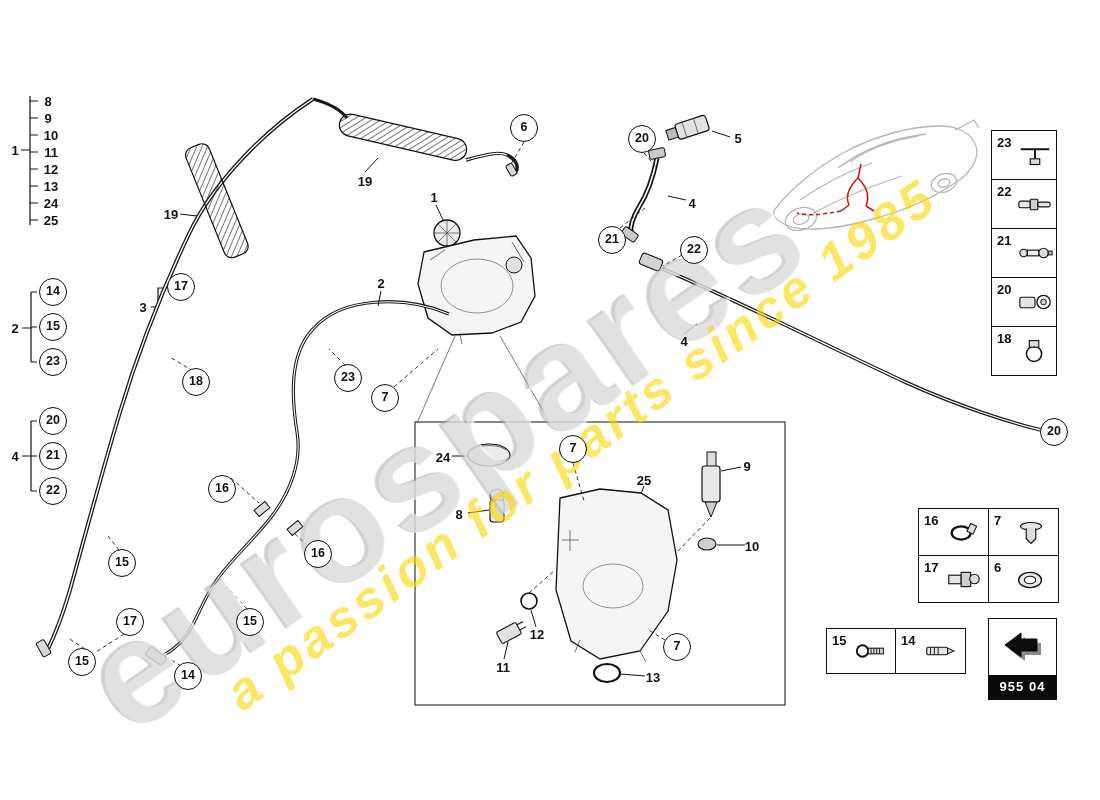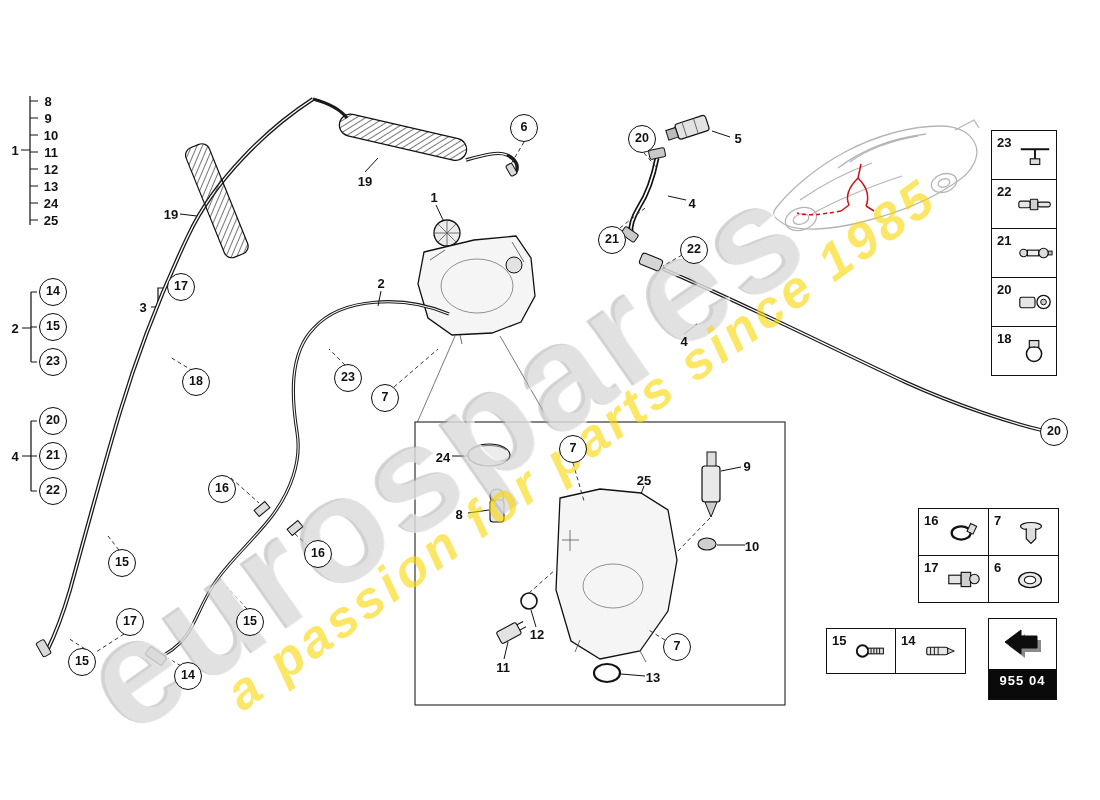--- a/index.html
+++ b/index.html
@@ -38,21 +38,21 @@
             border-top:1.5px solid #111;border-left:1.5px solid #111}
   .mid-grid .part-box{width:70px;height:47px;border-right:1.5px solid #111;border-bottom:1.5px solid #111}
 
   .bottom-row{left:826px;top:628px;display:flex;border:1.5px solid #111}
   .bottom-row .part-box{width:69px;height:44px}
   .bottom-row .part-box:first-child{border-right:1.5px solid #111}
 
   .code-box{left:988px;top:618px;width:69px;height:82px;border:1.5px solid #111;
             display:flex;flex-direction:column}
   .arrow-area{flex:1;display:flex;align-items:center;justify-content:center;background:#fff}
-  .code-bar{height:30px;background:#0a0a0a;color:#fff;font-weight:bold;font-size:13px;
+  .code-bar{height:24px;background:#0a0a0a;color:#fff;font-weight:bold;font-size:13px;
             text-align:center;line-height:24px;letter-spacing:1px}
 </style>
 </head>
 <body>
 
 <div id="stage">
 
   <svg id="art" width="1100" height="800" viewBox="0 0 1100 800">
     <defs>
       <pattern id="hatch" width="5" height="5" patternUnits="userSpaceOnUse" patternTransform="rotate(45)">

